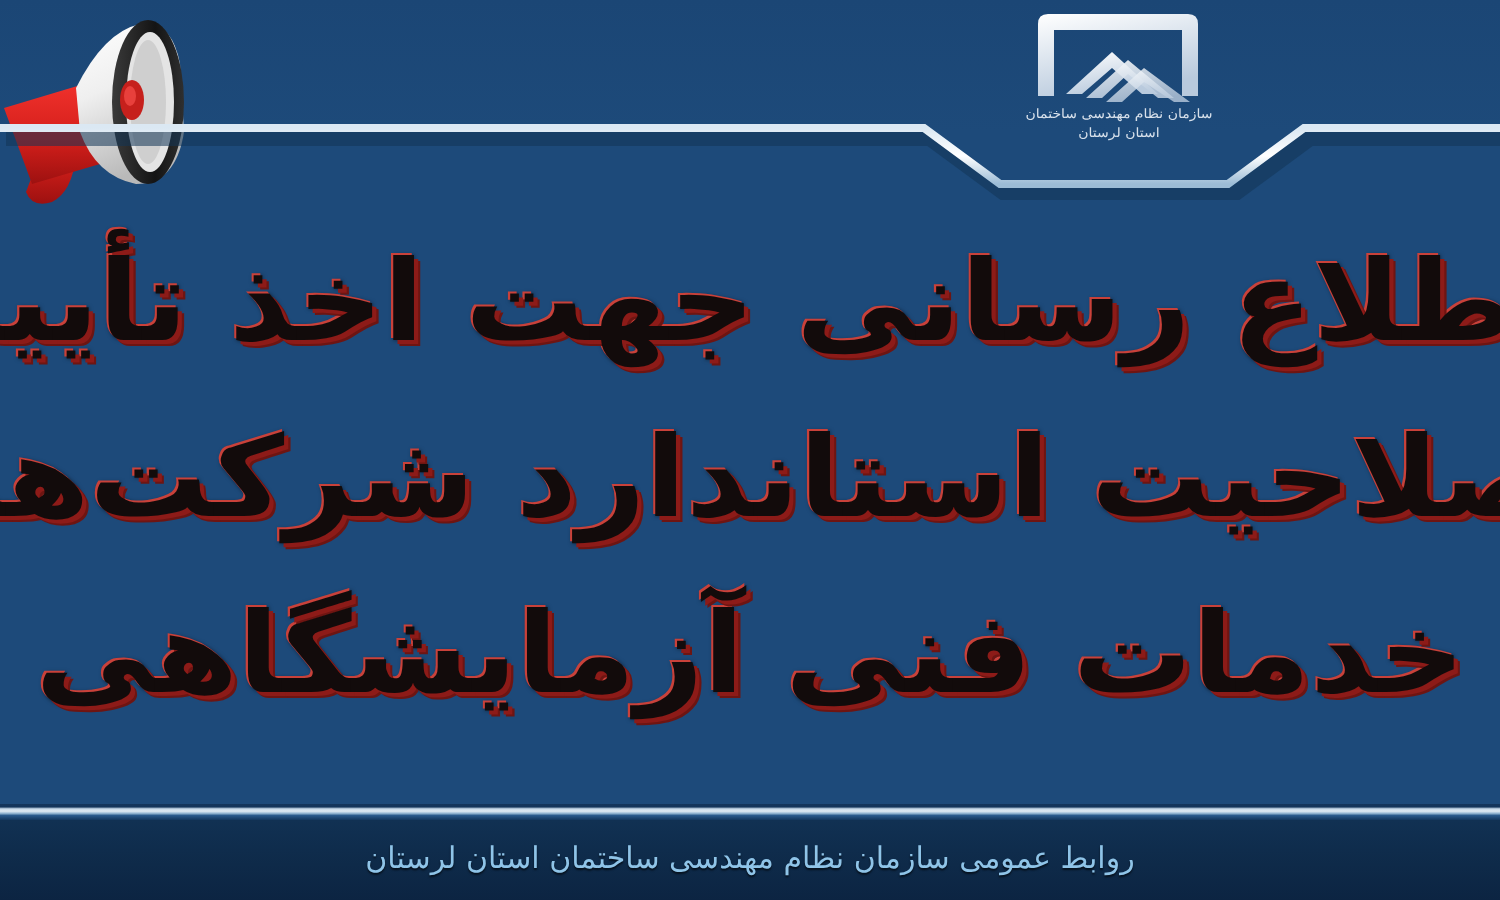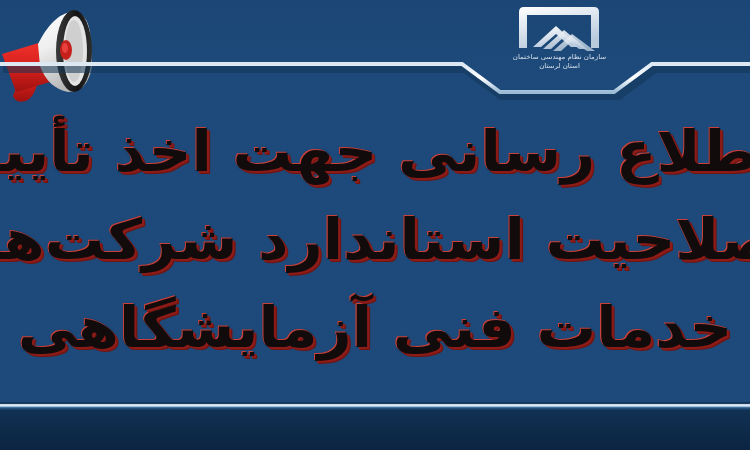--- a/index.html
+++ b/index.html
@@ -172,14 +172,15 @@
   </div>
 
   <div class="headline">
     <div class="hl l1">اطلاع رسانی  جهت  اخذ تأیید</div>
     <div class="hl l2">صلاحیت استاندارد شرکت‌های</div>
     <div class="hl l3">خدمات فنی  آزمایشگاهی</div>
   </div>
 
   <div class="footer-rule"></div>
   <div class="footer"></div>
+  <div class="footer-text">روابط عمومی سازمان نظام مهندسی ساختمان استان لرستان</div>
 
 </div>
 
 </body></html>

